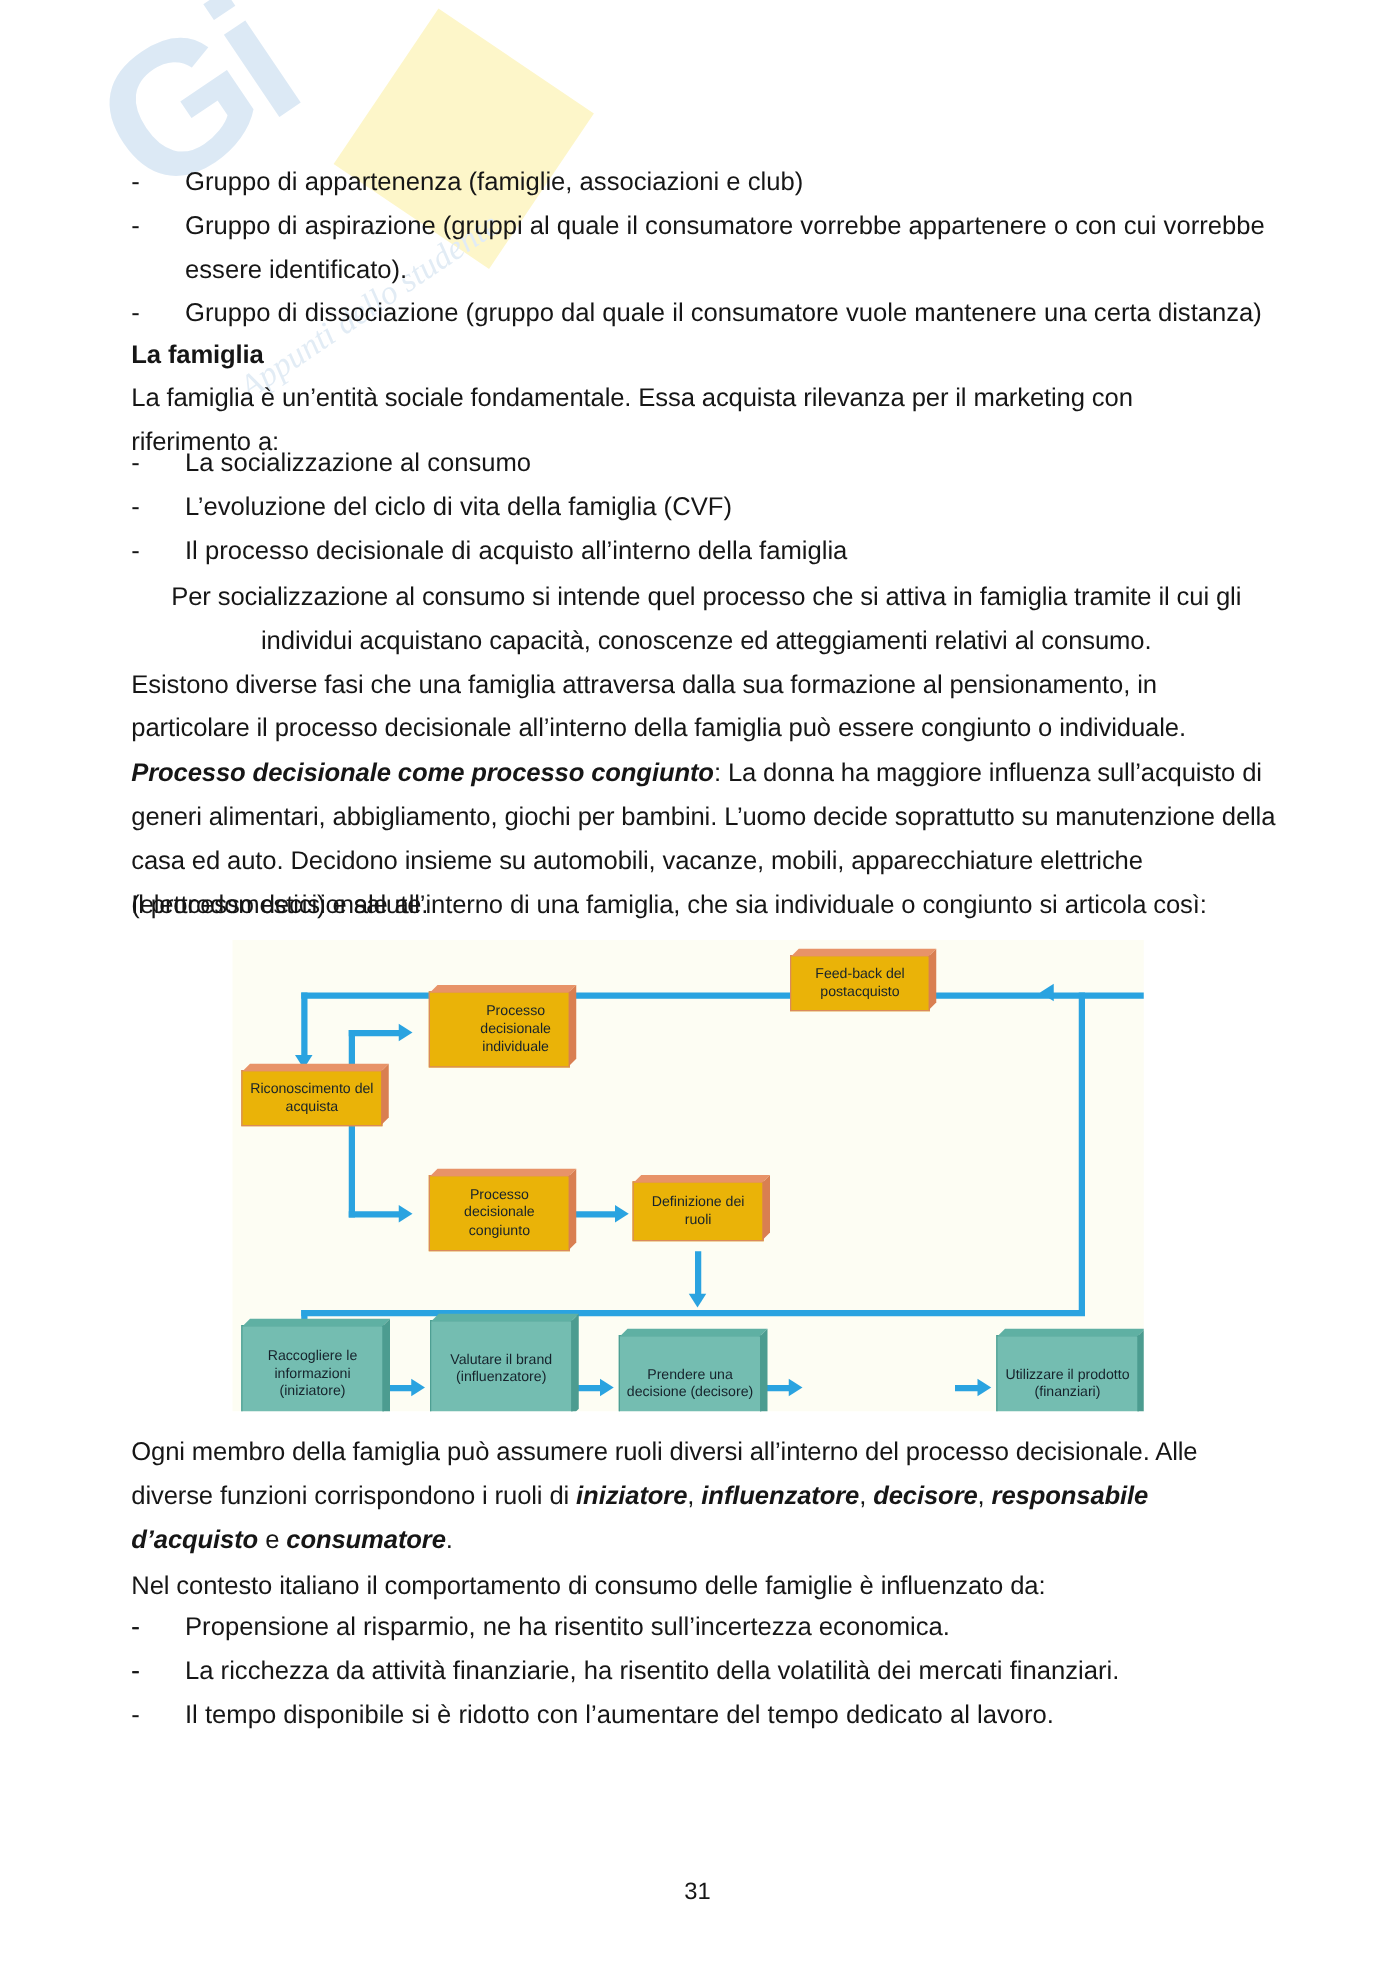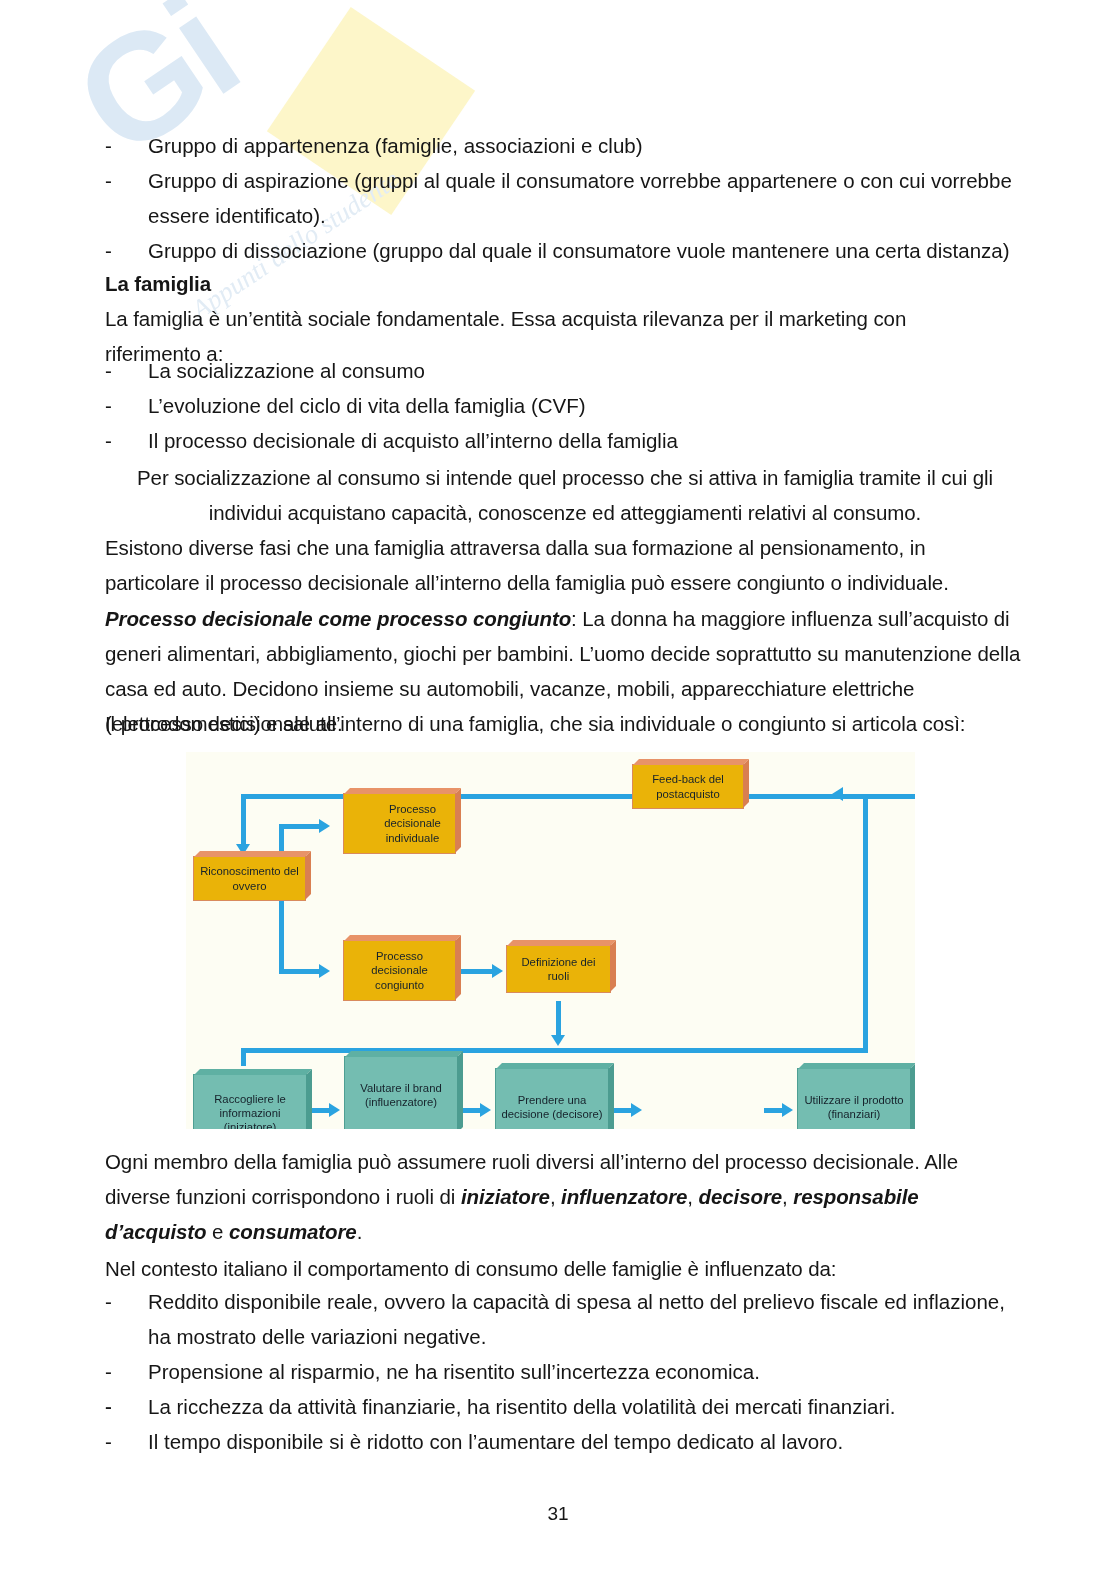--- a/index.html
+++ b/index.html
@@ -199,36 +199,36 @@
     <div class="ah ah-r" style="left:445px;top:351px;"></div>
 
     <div class="ln" style="left:578px;top:356px;width:22px;height:5px;"></div>
     <div class="ah ah-r" style="left:596px;top:351px;"></div>
 
     <div class="node orange" style="left:446px;top:12px;width:112px;height:45px;">
       <span class="lbl">Feed-back del postacquisto</span>
     </div>
 
     <div class="node orange" style="left:7px;top:104px;width:113px;height:45px;">
-      <span class="lbl">Riconoscimento del ovvero</span>
+      <span class="lbl">Riconoscimento del acquista</span>
     </div>
 
     <div class="node orange" style="left:157px;top:41px;width:113px;height:61px;padding-left:26px;">
       <span class="lbl">Processo decisionale individuale</span>
     </div>
 
     <div class="node orange" style="left:157px;top:188px;width:113px;height:61px;">
       <span class="lbl">Processo decisionale congiunto</span>
     </div>
 
     <div class="node orange" style="left:320px;top:193px;width:105px;height:48px;">
       <span class="lbl">Definizione dei ruoli</span>
     </div>
 
-    <div class="node teal" style="left:7px;top:322px;width:114px;height:78px;">
+    <div class="node teal" style="left:7px;top:308px;width:114px;height:78px;">
       <span class="lbl">Raccogliere le informazioni (iniziatore)</span>
     </div>
 
     <div class="node teal" style="left:158px;top:304px;width:114px;height:78px;">
       <span class="lbl">Valutare il brand (influenzatore)</span>
     </div>
 
     <div class="node teal" style="left:309px;top:316px;width:114px;height:78px;">
       <span class="lbl">Prendere una decisione (decisore)</span>
     </div>
@@ -242,21 +242,20 @@
 
   <div class="block para" style="left:105px;top:1144px;width:920px;">
     <span>Ogni membro della famiglia può assumere ruoli diversi all’interno del processo decisionale. Alle diverse funzioni corrispondono i ruoli di </span><i class="bi">iniziatore</i>, <i class="bi">influenzatore</i>, <i class="bi">decisore</i>, <i class="bi">responsabile d’acquisto</i> e <i class="bi">consumatore</i>.
   </div>
 
   <div class="block para" style="left:105px;top:1251px;width:920px;">Nel contesto italiano il comportamento di consumo delle famiglie è influenzato da:</div>
 
   <div class="block" style="left:105px;top:1284px;width:925px;">
     <div class="li">
       <span class="dash">-</span>
-      <span>Reddito disponibile reale, ovvero la capacità di spesa al netto del prelievo fiscale ed inflazione, ha mostrato delle variazioni negative.</span>
     </div>
     <div class="li">
       <span class="dash">-</span>
       <span>Propensione al risparmio, ne ha risentito sull’incertezza economica.</span>
     </div>
     <div class="li">
       <span class="dash">-</span>
     </div>
     <div class="li">
       <span class="dash">-</span>

